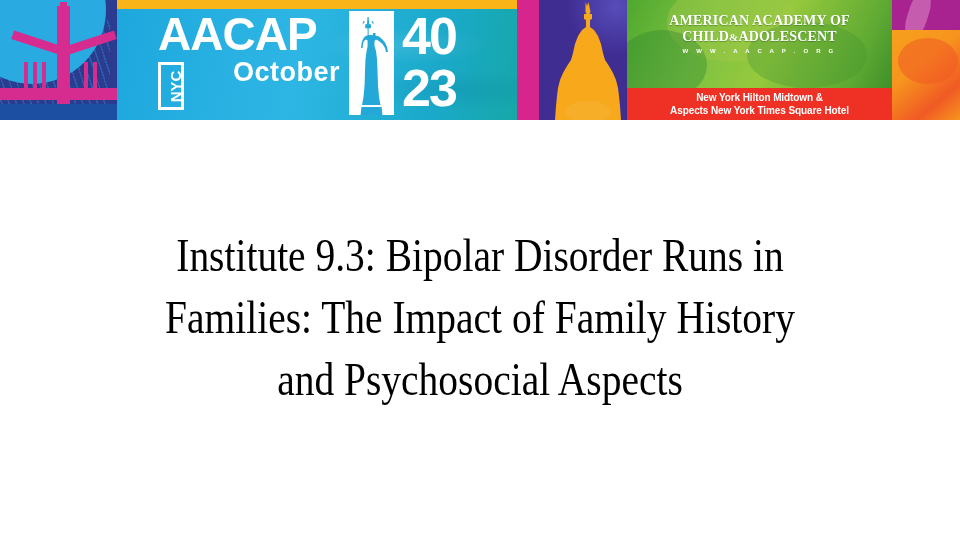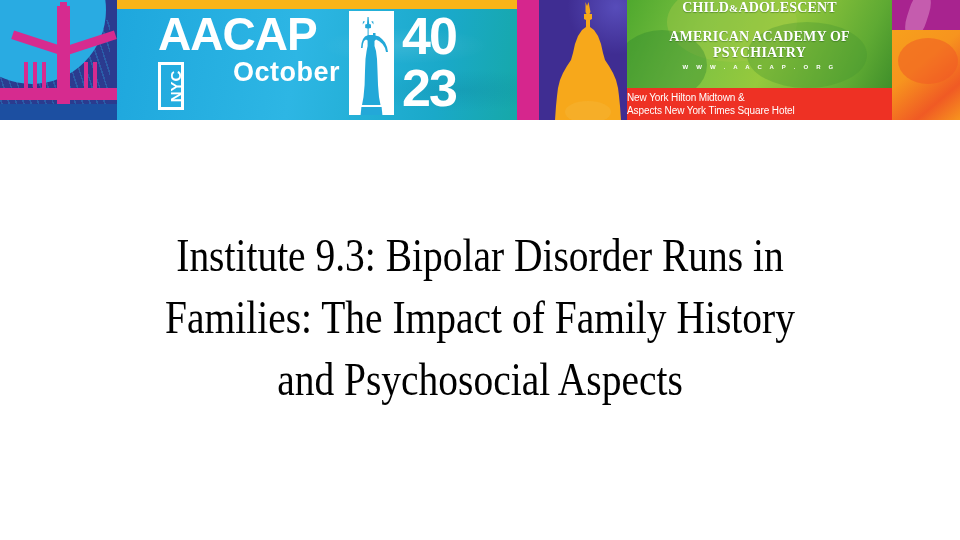--- a/index.html
+++ b/index.html
@@ -289,24 +289,24 @@
 
   
   .panel-red {
     position: absolute;
     left: 627px; top: 88px;
     width: 265px; height: 32px;
     background: #ee3124;
     overflow: hidden;
   }
   .hotel-line {
-    text-align: left;
-    color: #ffffff;
-    font-family: "Liberation Sans", sans-serif;
-    font-weight: normal;
+    text-align: center;
+    color: #ffffff;
+    font-family: "Liberation Sans", sans-serif;
+    font-weight: bold;
     font-size: 10px;
     line-height: 13px;
     letter-spacing: -0.1px;
   }
   .hotel-l1 { margin-top: 3px; }
 
   
   .panel-rmagenta {
     position: absolute;
     left: 892px; top: 0;
@@ -420,23 +420,22 @@
           L22 60 L24 53 L26 44 L29 36 L33 30 L37 27 L37 20 L35 19 L35 14 L37.5 14
           L36.5 12 Z"></path>
         <ellipse cx="39" cy="112" rx="23" ry="11" fill="#f5b53a" opacity="0.45"></ellipse>
       </svg>
     </div>
 
     <div class="panel-green">
       <div class="green-blob-a"></div>
       <div class="green-blob-b"></div>
       <div class="green-blob-c"></div>
+      <div class="logo-line logo-l1">AMERICAN ACADEMY OF</div>
       <div class="logo-line logo-l2"><span>CHILD</span><span class="logo-sc">&amp;</span><span>ADOLESCENT</span></div>
-      <div class="logo-line logo-l1">AMERICAN ACADEMY OF</div>
-      <div class="logo-line logo-l3">PSYCHIATRY</div>
       <div class="logo-url">W W W . A A C A P . O R G</div>
     </div>
 
     <div class="panel-red">
       <div class="hotel-line hotel-l1">New York Hilton Midtown &amp;</div>
       <div class="hotel-line">Aspects New York Times Square Hotel</div>
     </div>
 
     <div class="panel-rmagenta">
       <div class="rmag-stroke"></div>

